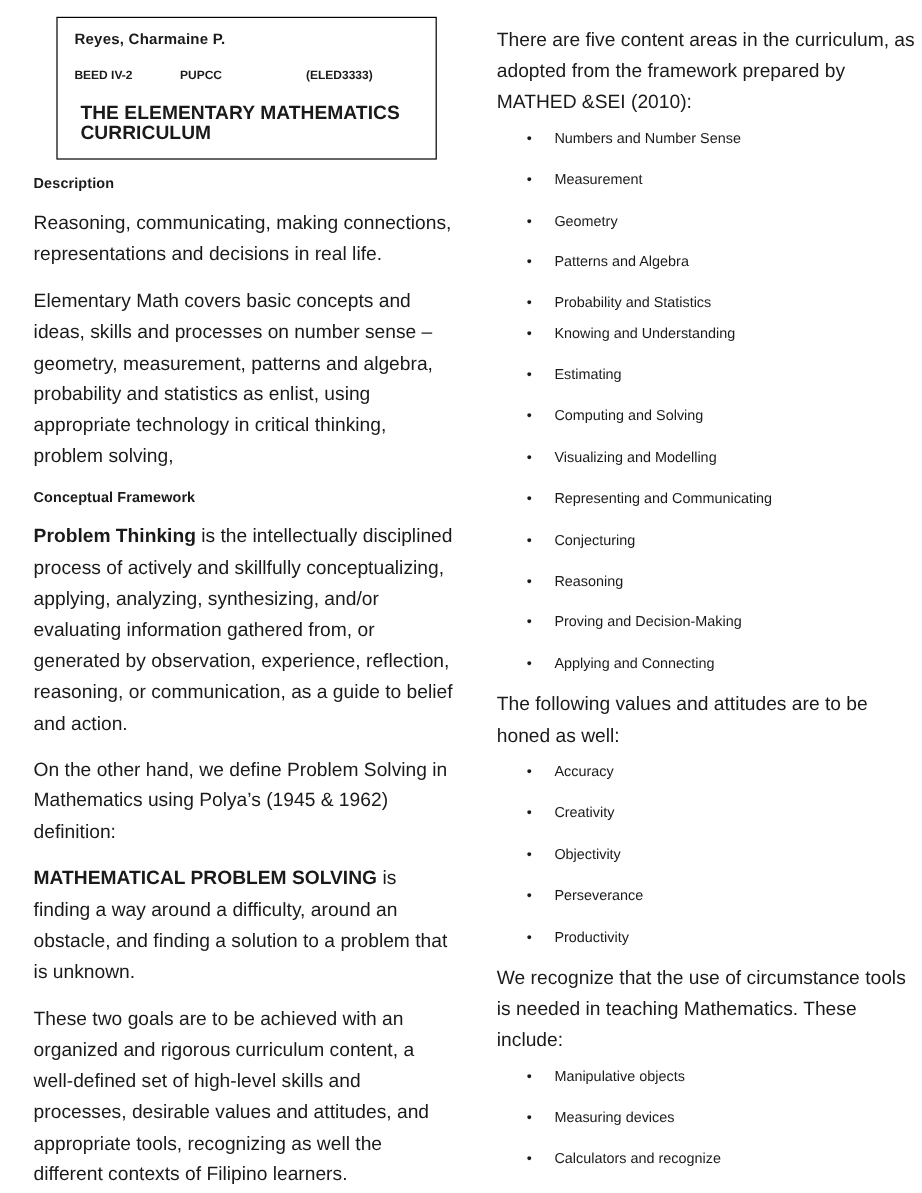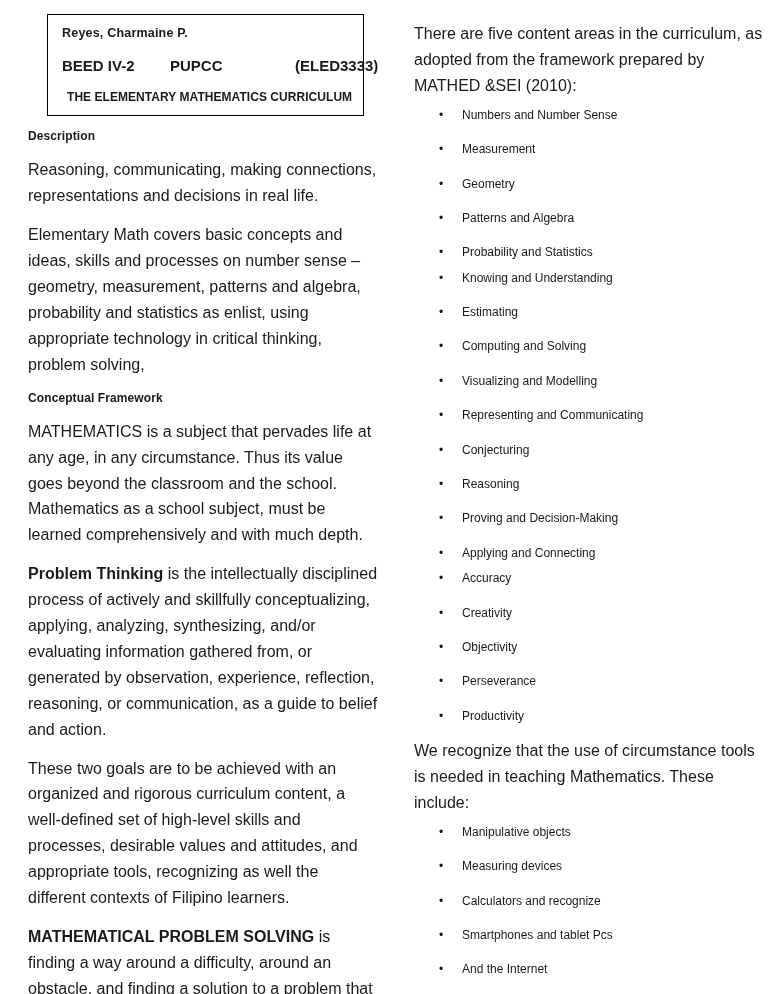--- a/index.html
+++ b/index.html
@@ -51,32 +51,31 @@
     padding: 10px 0 10px 14px;
   }
   .hb-name {
     font-size: 12.5px;
     font-weight: bold;
     letter-spacing: 0.2px;
     line-height: 1.1;
     margin: 2px 0 17px 0;
   }
   .hb-meta {
-    font-size: 15px;
+    font-size: 10px;
     font-weight: bold;
     line-height: 1.1;
     margin: 0 0 17px 0;
     display: flex;
-    gap: 20px;
   }
   .hb-meta .m1 { width: 88px; flex: 0 0 88px; }
   .hb-meta .m2 { width: 105px; flex: 0 0 105px; }
   .hb-meta .m3 { flex: 0 0 auto; }
   .hb-title {
-    font-size: 12px;
+    font-size: 16px;
     font-weight: bold;
     line-height: 1.1;
     letter-spacing: 0.05px;
     margin: 0 0 1px 5px;
   }
 
   
   h2.sect {
     font-size: 12px;
     font-weight: bold;
@@ -136,29 +135,29 @@
       </div>
 
       <h2 class="sect">Description</h2>
 
       <p class="para">Reasoning, communicating, making connections, representations and decisions in real life.</p>
 
       <p class="para">Elementary Math covers basic concepts and ideas, skills and processes on  number sense – geometry, measurement, patterns and algebra, probability and statistics as enlist, using appropriate technology in critical thinking, problem solving,</p>
 
       <h2 class="sect">Conceptual Framework</h2>
 
-      <p class="para">MATHEMATICS  is a subject that pervades life at any age, in any circumstance. Thus its value goes beyond the classroom and the school. Mathematics as a school subject, must be learned comprehensively and with much depth.</p>
 
 
       <p class="para"><b>Problem Thinking</b><span> is the intellectually disciplined process of actively and skillfully conceptualizing, applying, analyzing, synthesizing, and/or evaluating information gathered from, or generated by observation, experience, reflection, reasoning, or communication, as a guide to belief and action.</span></p>
 
+      <p class="para">On the other hand, we define Problem Solving in Mathematics using Polya’s (1945 &amp; 1962) definition:</p>
+
+      <p class="para"><b>MATHEMATICAL PROBLEM SOLVING</b><span> is finding a way around a difficulty, around an obstacle, and finding a solution to a problem that is unknown.</span></p>
 
       <p class="para">These two goals are to be achieved with an organized and rigorous curriculum content, a well-defined set of high-level skills and processes, desirable values and attitudes, and appropriate tools, recognizing as well the different contexts of Filipino learners.</p>
-
-      <p class="para"><b>MATHEMATICAL PROBLEM SOLVING</b><span> is finding a way around a difficulty, around an obstacle, and finding a solution to a problem that is unknown.</span></p>
 
     </div>
 
     <div class="col-gap"></div>
 
     <div class="col-right">
 
       <p class="para">There are five content areas in the curriculum, as adopted from the framework prepared by MATHED &amp;SEI (2010):</p>
 
       <ul class="bullets">
@@ -175,20 +174,21 @@
           <li><span class="bullet-dot">•</span><span>Estimating</span></li>
           <li><span class="bullet-dot">•</span><span>Computing and Solving</span></li>
           <li><span class="bullet-dot">•</span><span>Visualizing and Modelling</span></li>
           <li><span class="bullet-dot">•</span><span>Representing and Communicating</span></li>
           <li><span class="bullet-dot">•</span><span>Conjecturing</span></li>
           <li><span class="bullet-dot">•</span><span>Reasoning</span></li>
           <li><span class="bullet-dot">•</span><span>Proving and Decision-Making</span></li>
           <li><span class="bullet-dot">•</span><span>Applying and Connecting</span></li>
         </ul>
 
+      <p class="para list-after">The following values and attitudes are to be honed as well:</p>
 
       <ul class="bullets">
           <li><span class="bullet-dot">•</span><span>Accuracy</span></li>
           <li><span class="bullet-dot">•</span><span>Creativity</span></li>
           <li><span class="bullet-dot">•</span><span>Objectivity</span></li>
           <li><span class="bullet-dot">•</span><span>Perseverance</span></li>
           <li><span class="bullet-dot">•</span><span>Productivity</span></li>
         </ul>
 
       <p class="para list-after">We recognize that the use of circumstance tools is needed in teaching Mathematics.  These include:</p>

